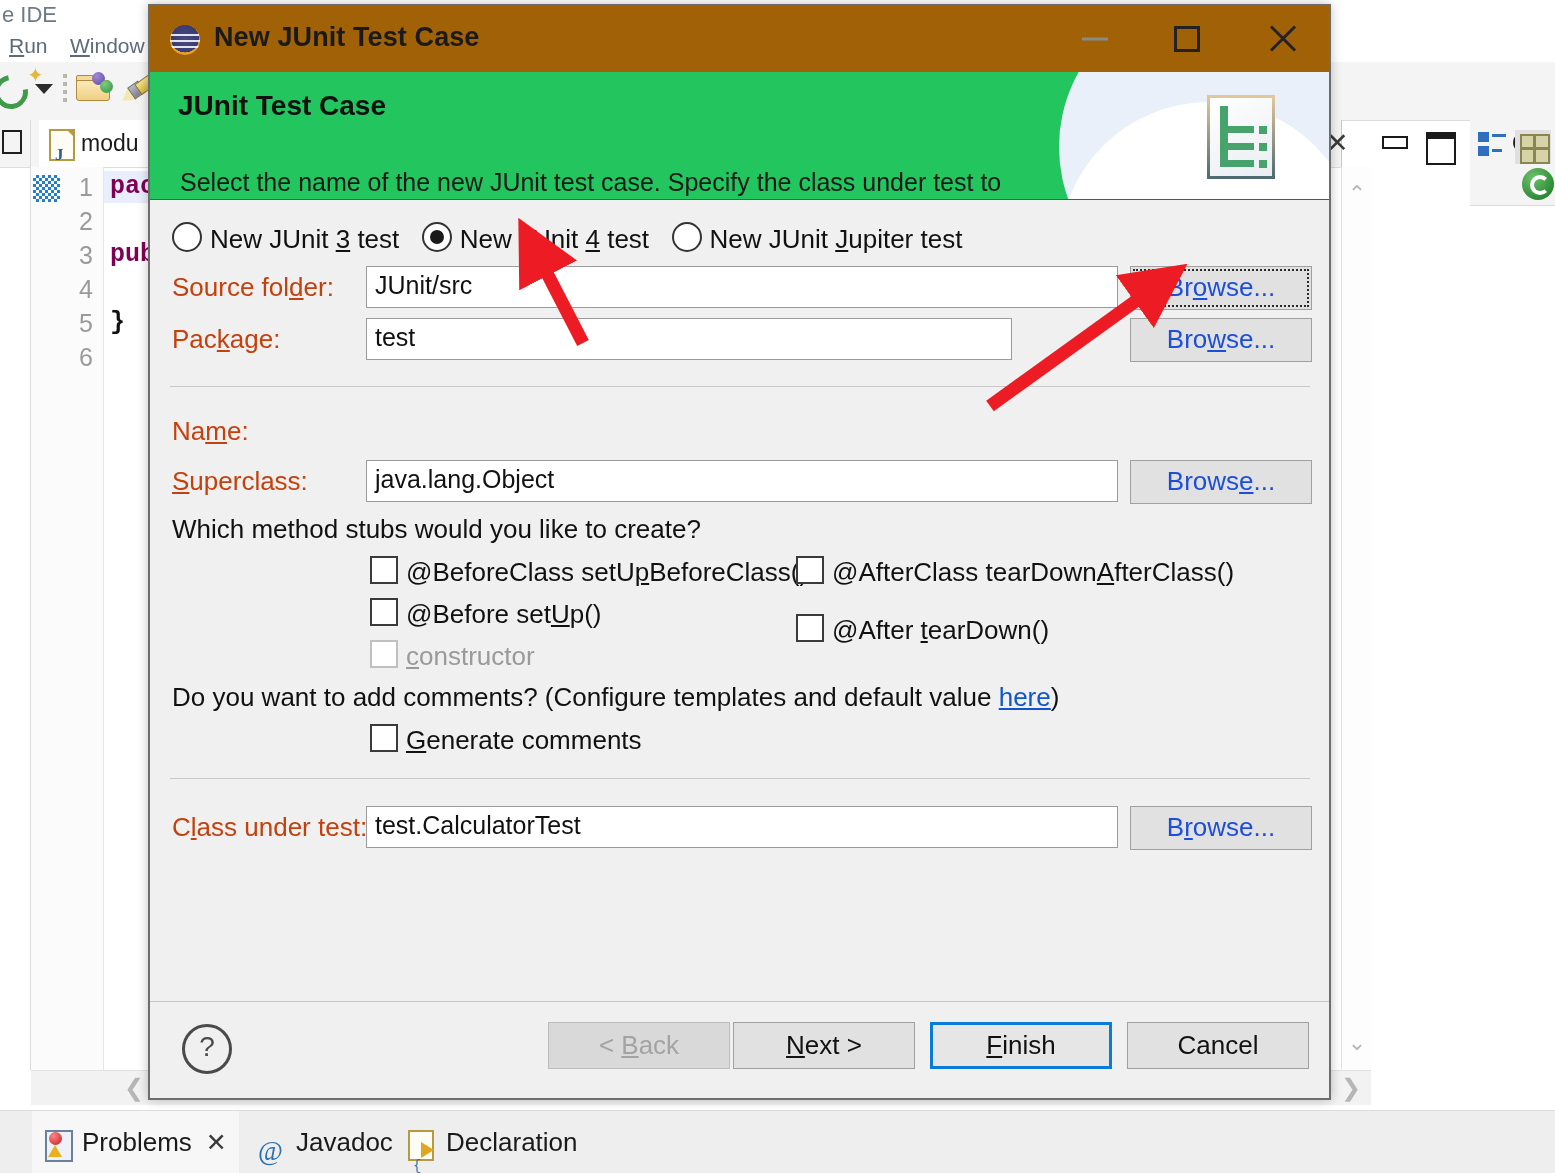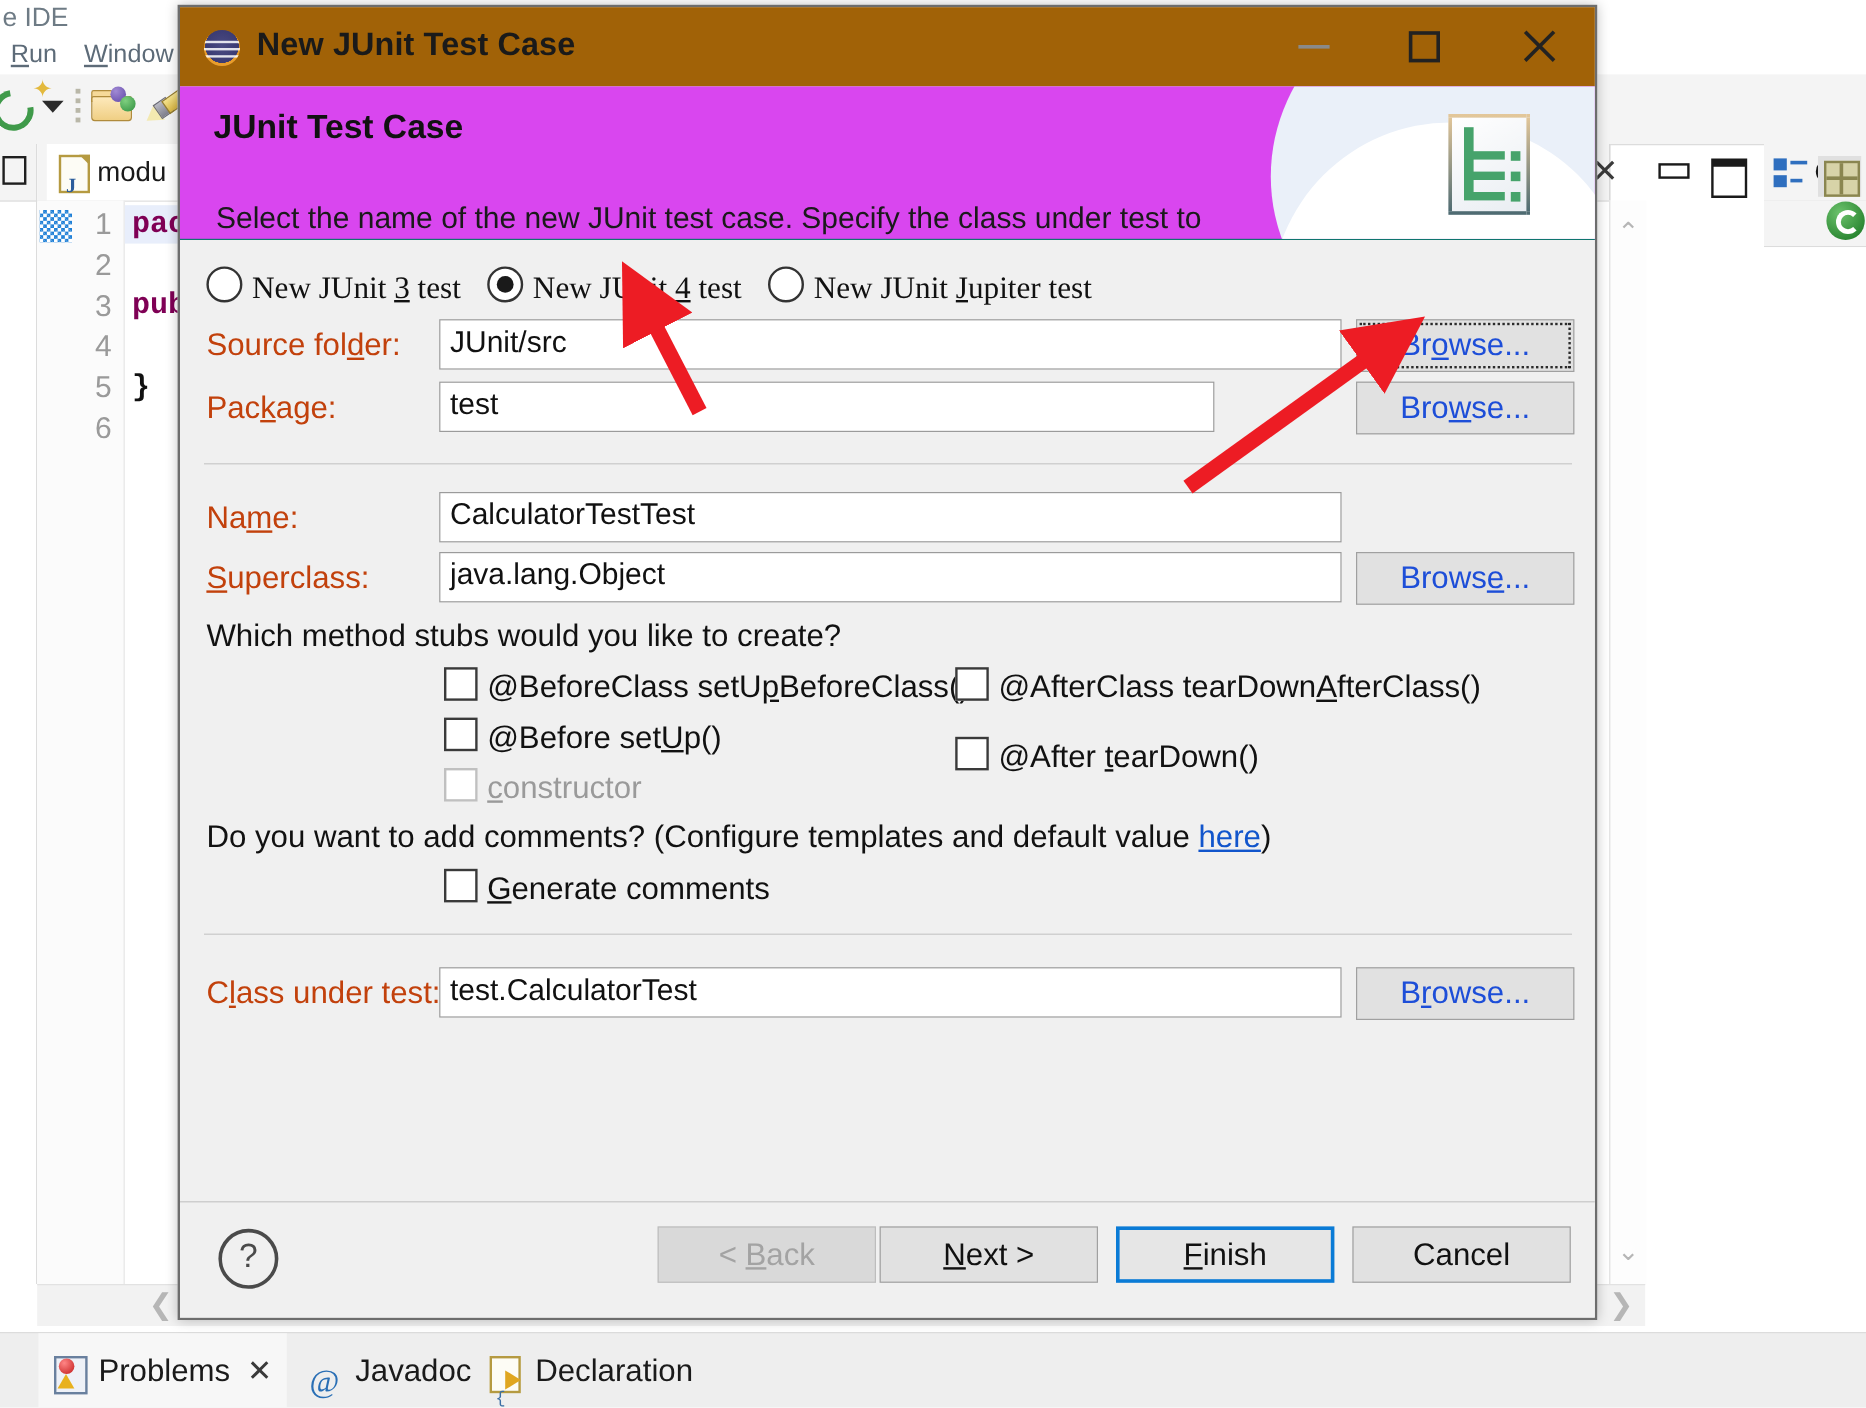--- a/index.html
+++ b/index.html
@@ -287,21 +287,21 @@
   .max-gl { width: 26px; height: 26px; border: 3px solid #222; box-sizing: border-box; }
   .close-gl { width: 34px; height: 34px; }
   .close-gl:before, .close-gl:after {
     content: ""; position: absolute; left: 0; top: 15px; width: 34px; height: 3px; background: #222;
   }
   .close-gl:before { transform: rotate(45deg); }
   .close-gl:after  { transform: rotate(-45deg); }
 
   .dlg-header {
     position: absolute; left: 0; top: 66px; width: 100%; height: 127px;
-    background: #d946ef; overflow: hidden;
+    background: #22c55e; overflow: hidden;
     border-bottom: 1px solid #0f766e;
   }
   .hdr-swoosh1 {
     position: absolute; right: -90px; top: -90px; width: 360px; height: 330px;
     border-radius: 50%; background: #eaf0f9;
   }
   .hdr-swoosh2 {
     position: absolute; right: -30px; top: 30px; width: 300px; height: 300px;
     border-radius: 50%; background: #ffffff;
   }
@@ -324,21 +324,21 @@
 
   .dlg-body {
     position: absolute; left: 0; top: 194px; width: 100%; height: 806px; background: #f0f0f0;
   }
   .dlg-footer {
     position: absolute; left: 0; bottom: 0; width: 100%; height: 96px;
     background: #f0f0f0; border-top: 1px solid #c6c6c6;
   }
 
   
-  .radio-row { position: absolute; left: 22px; top: 22px; white-space: nowrap; font-family: Liberation Serif, serif; }
+  .radio-row { position: absolute; left: 22px; top: 22px; white-space: nowrap; }
   .rd { display: inline-block; margin-right: 18px; white-space: nowrap; font-size: 26px; color: #111; }
   .rd .circle {
     display: inline-block; width: 26px; height: 26px; border-radius: 50%;
     border: 2px solid #333; vertical-align: -4px; margin-right: 8px; position: relative; background: #fff;
   }
   .rd.sel .circle:after {
     content: ""; position: absolute; left: 6px; top: 6px; width: 14px; height: 14px;
     border-radius: 50%; background: #1a1a1a;
   }
   .mn { text-decoration: underline; }
@@ -541,21 +541,20 @@
       <div class="tfield" style="left:216px; top:66px; width:752px">JUnit/src</div>
       <div class="btn focus" style="left:980px; top:66px; width:182px"><span>Br</span><span class="mn">o</span><span>wse...</span></div>
 
       <div class="lbl" style="left:22px; top:124px"><span>Pac</span><span class="mn">k</span><span>age:</span></div>
       <div class="tfield" style="left:216px; top:118px; width:646px">test</div>
       <div class="btn" style="left:980px; top:118px; width:182px"><span>Bro</span><span class="mn">w</span><span>se...</span></div>
 
       <div class="sep" style="left:20px; top:186px; width:1140px"></div>
 
       <div class="lbl" style="left:22px; top:216px"><span>Na</span><span class="mn">m</span><span>e:</span></div>
-      <div class="tfield" style="left:216px; top:210px; width:752px">CalculatorTestTest</div>
 
       <div class="lbl" style="left:22px; top:266px"><span class="mn">S</span><span>uperclass:</span></div>
       <div class="tfield" style="left:216px; top:260px; width:752px">java.lang.Object</div>
       <div class="btn" style="left:980px; top:260px; width:182px"><span>Brows</span><span class="mn">e</span><span>...</span></div>
 
       <div class="qtext" style="left:22px; top:314px">Which method stubs would you like to create?</div>
 
       <div class="chk" style="left:220px; top:356px">
         <span class="box"></span><span>@BeforeClass setU</span><span class="mn">p</span><span>BeforeClass()</span>
       </div>

